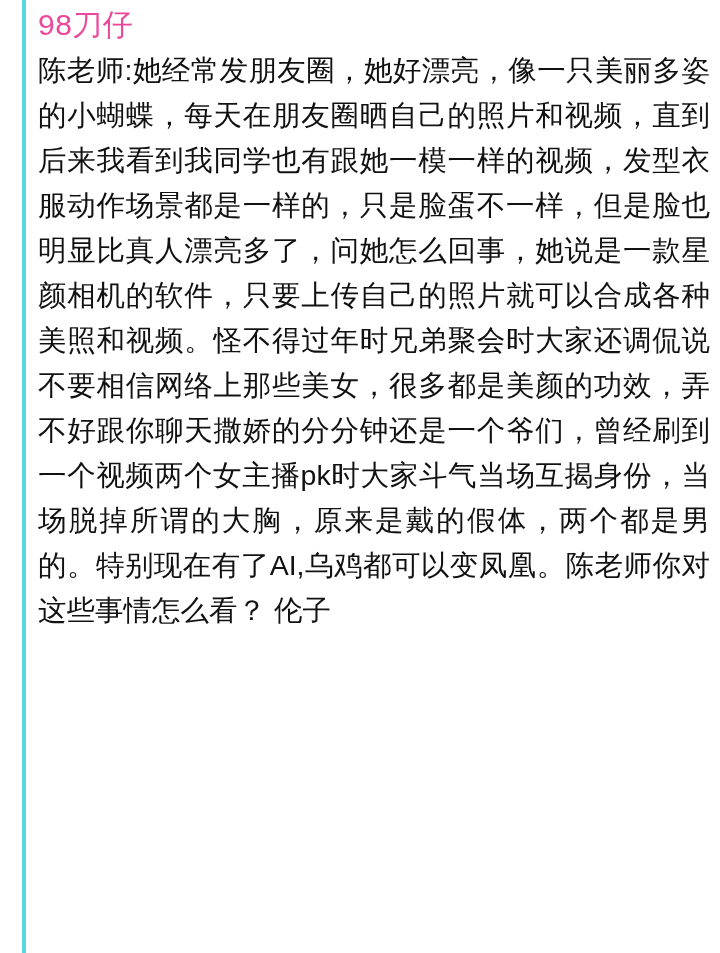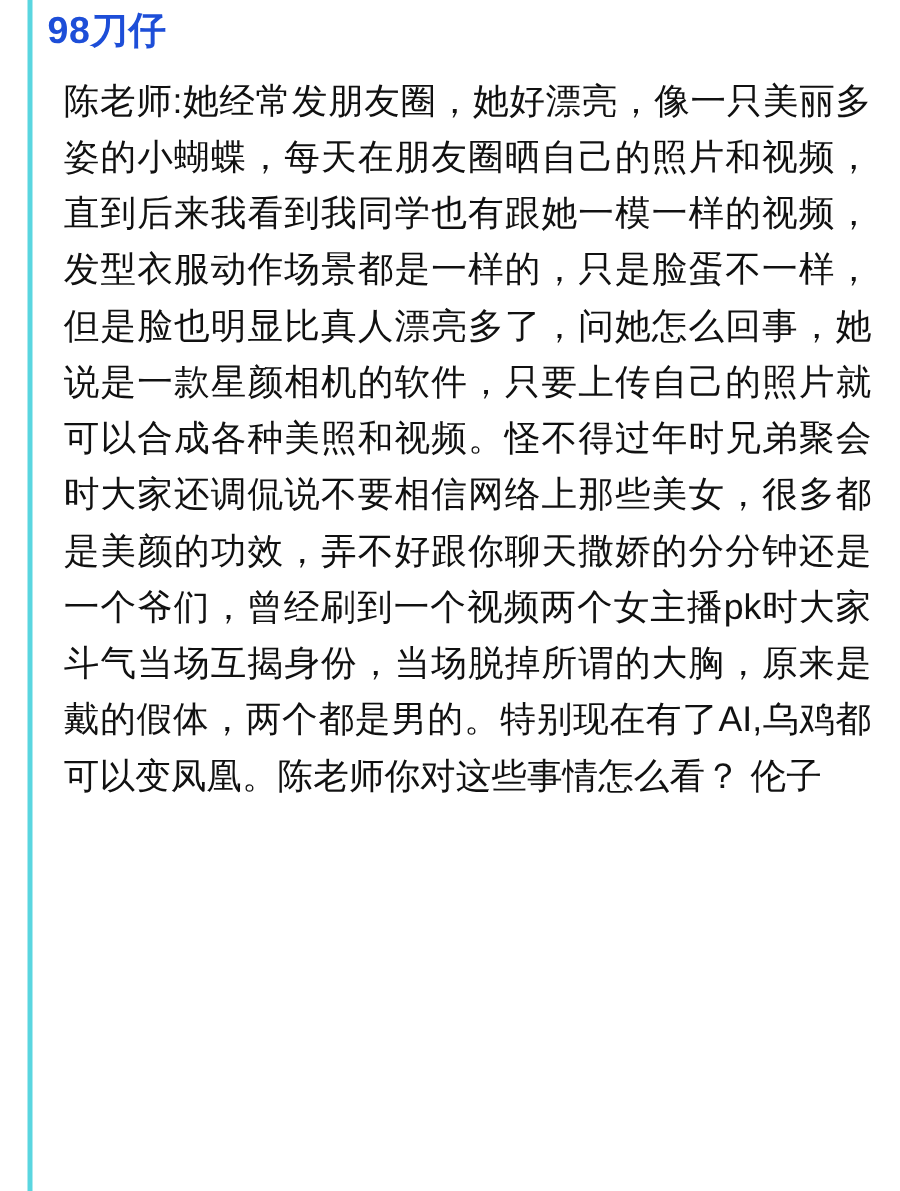--- a/index.html
+++ b/index.html
@@ -31,30 +31,30 @@
   .content {
     position: absolute;
     left: 38px;
     top: 0;
     right: 10px;
     padding-top: 4px;
   }
   .title {
     font-size: 30px;
     line-height: 42px;
-    color: #1d4ed8;
-    font-weight: 700;
+    color: #ec4899;
+    font-weight: 400;
     letter-spacing: 0.5px;
     margin: 0 0 2px 0;
   }
   .para {
     font-size: 28.5px;
     line-height: 45px;
     color: #111111;
-    margin: 13px;
+    margin: 0;
     text-align: justify;
     text-justify: inter-character;
     letter-spacing: 0px;
     word-break: break-all;
   }
   .para.answer {
     margin-top: 45px;
   }
 </style>
 </head>

